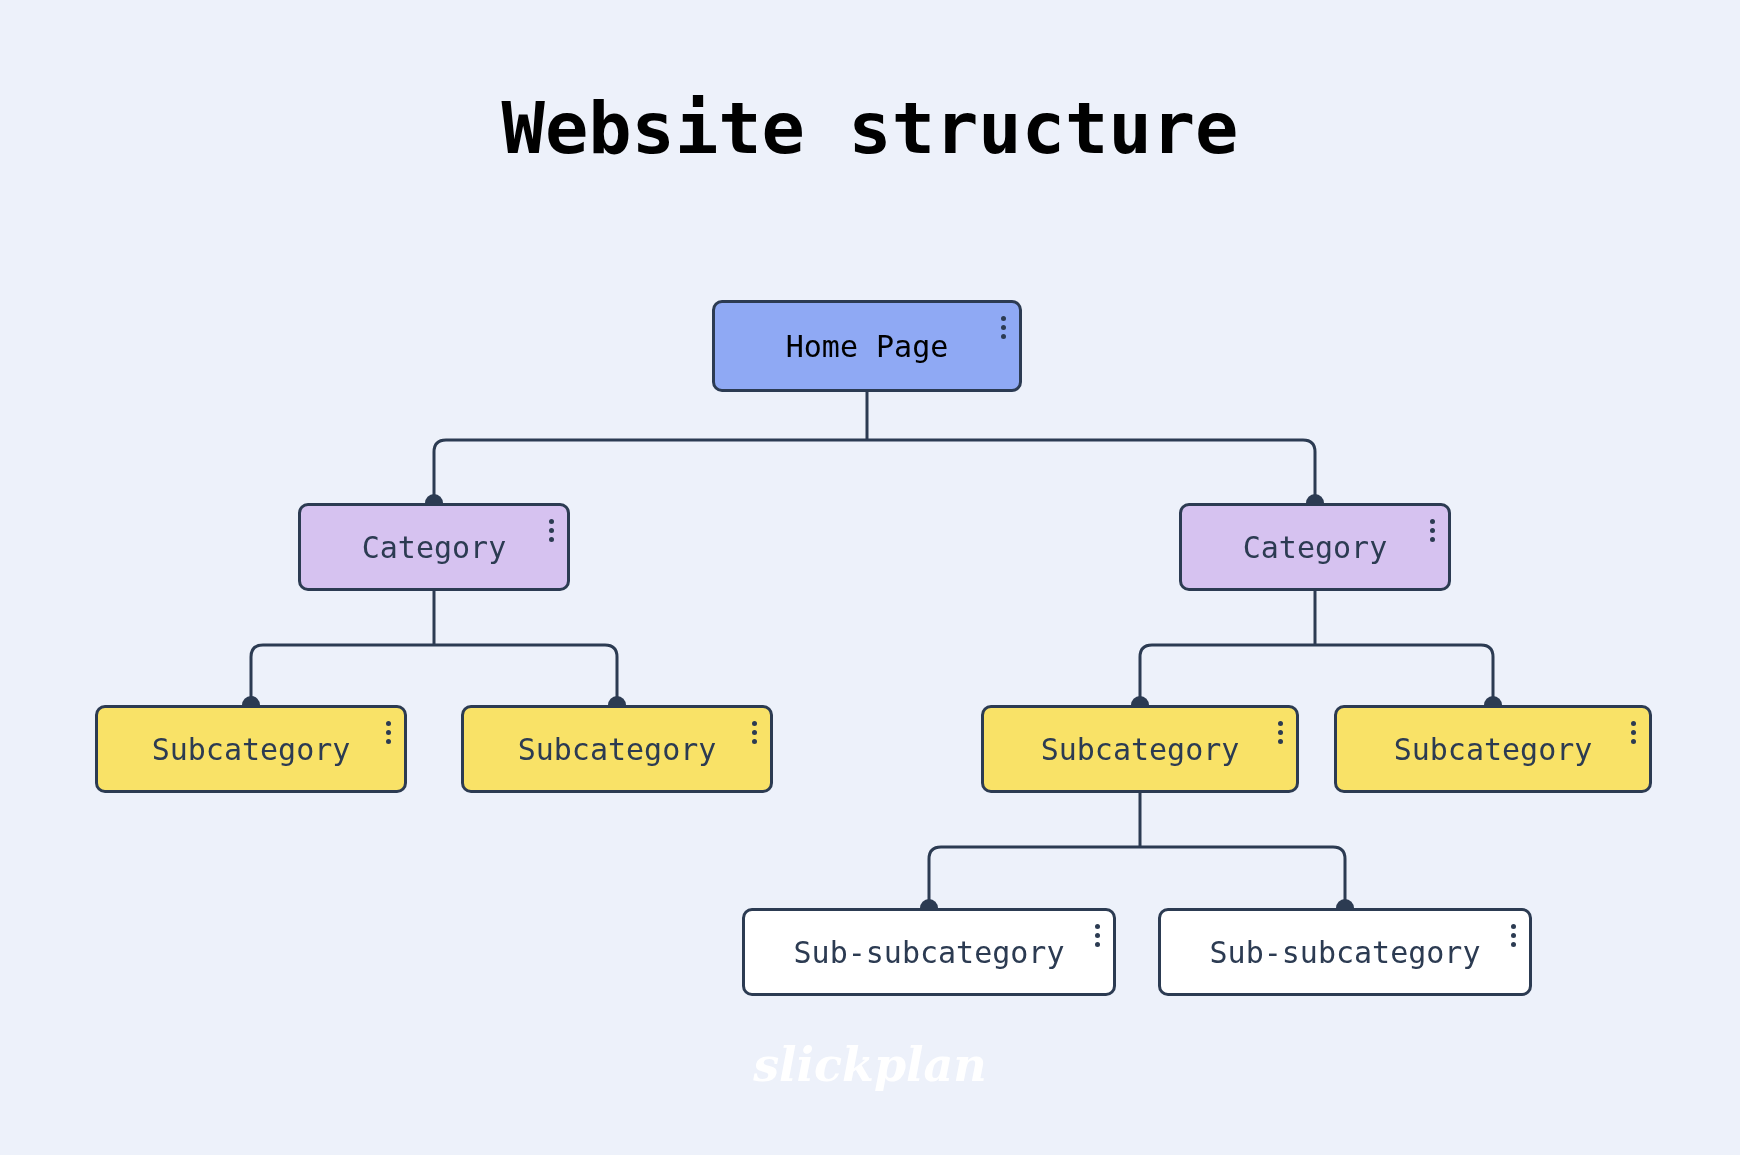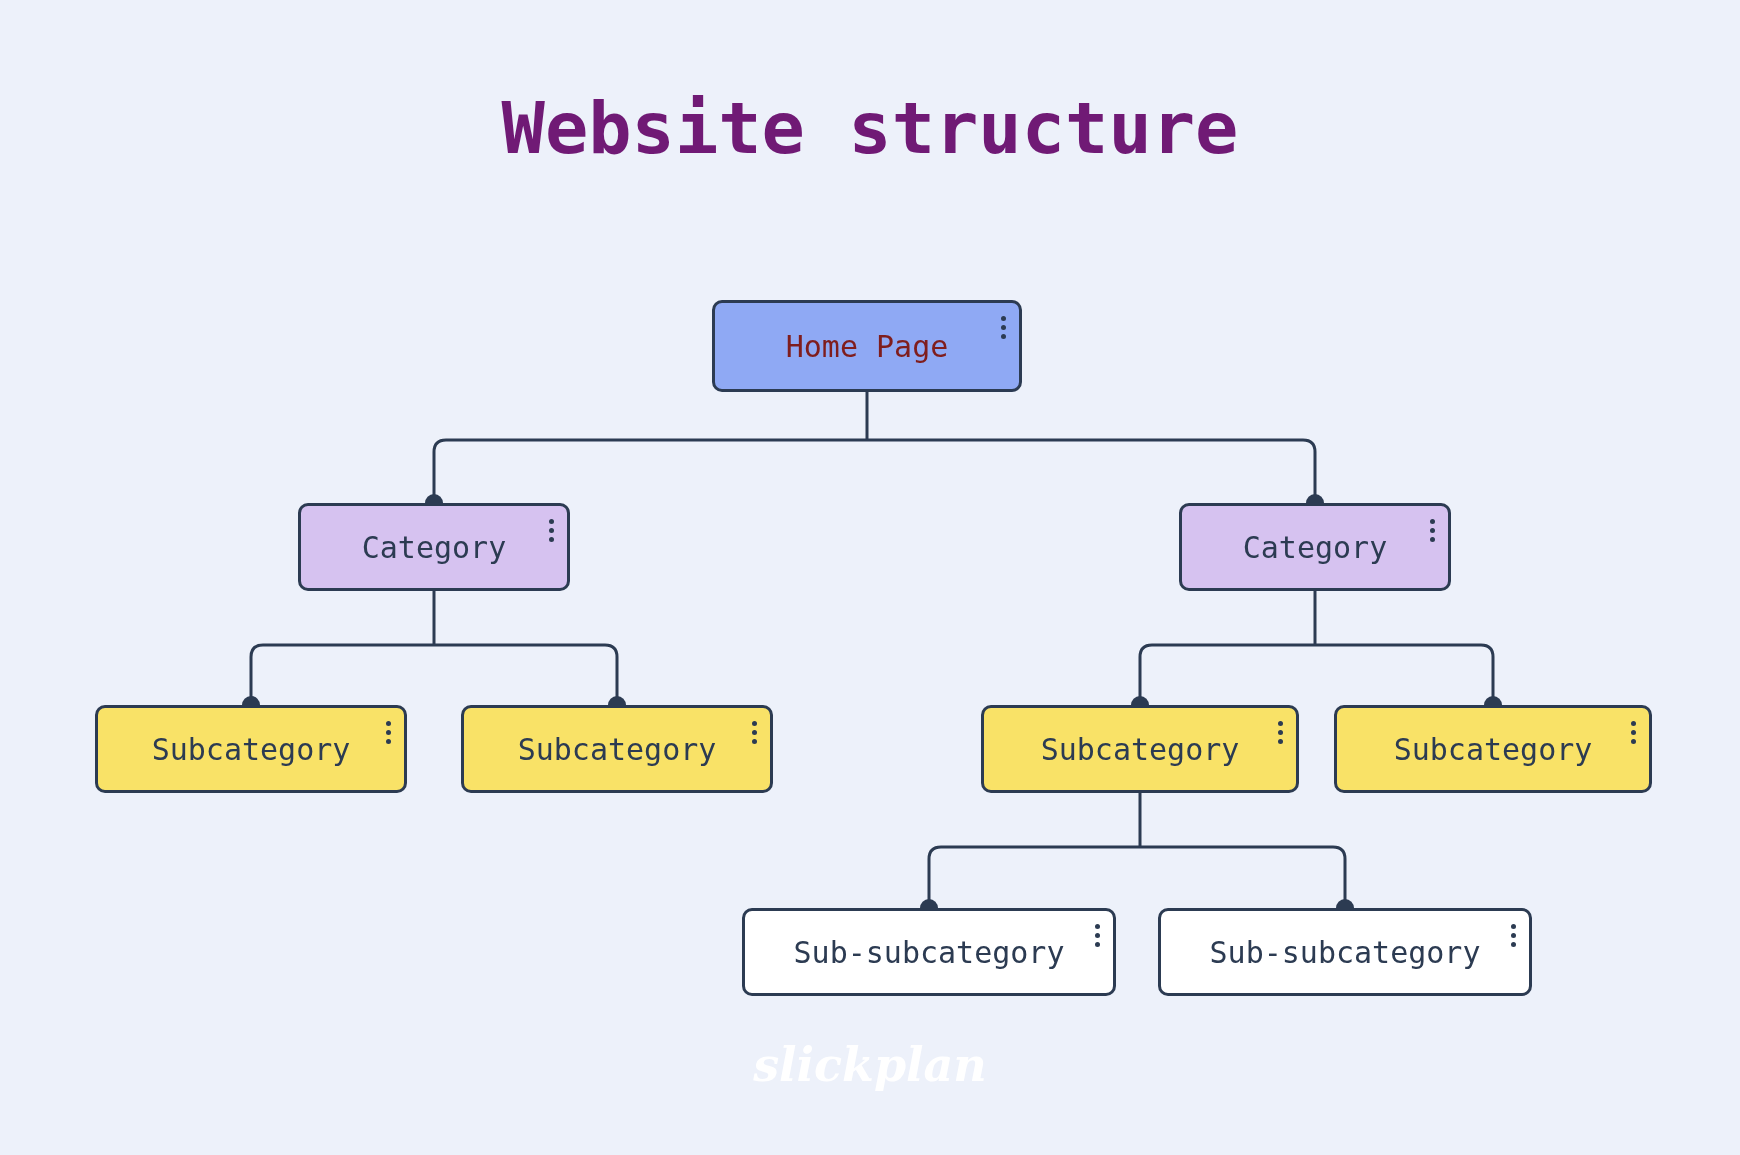--- a/index.html
+++ b/index.html
@@ -72,42 +72,42 @@
     font-style: italic;
     font-weight: bold;
     font-size: 46px;
     color: #ffffff;
   }
 </style>
 </head>
 <body>
 
 <div id="stage" style="background: rgb(237, 241, 250);">
-  <div id="diagram-title" style="color: #701a75;">Website structure</div>
+  <div id="diagram-title" style="color: #000000;">Website structure</div>
   <svg id="connectors" xmlns="http://www.w3.org/2000/svg" viewBox="0 0 1740 1155">
       <path d="M 867 392 V 440" fill="none" stroke="#2c3b52" stroke-width="3"></path>
       <path d="M 434 503 V 452 Q 434 440 446 440 H 1303 Q 1315 440 1315 452 V 503" fill="none" stroke="#2c3b52" stroke-width="3"></path>
       <circle cx="434" cy="503" r="9" fill="#2c3b52"></circle>
       <circle cx="1315" cy="503" r="9" fill="#2c3b52"></circle>
       <path d="M 434 591 V 645" fill="none" stroke="#2c3b52" stroke-width="3"></path>
       <path d="M 251 705 V 657 Q 251 645 263 645 H 605 Q 617 645 617 657 V 705" fill="none" stroke="#2c3b52" stroke-width="3"></path>
       <circle cx="251" cy="705" r="9" fill="#2c3b52"></circle>
       <circle cx="617" cy="705" r="9" fill="#2c3b52"></circle>
       <path d="M 1315 591 V 645" fill="none" stroke="#2c3b52" stroke-width="3"></path>
       <path d="M 1140 705 V 657 Q 1140 645 1152 645 H 1481 Q 1493 645 1493 657 V 705" fill="none" stroke="#2c3b52" stroke-width="3"></path>
       <circle cx="1140" cy="705" r="9" fill="#2c3b52"></circle>
       <circle cx="1493" cy="705" r="9" fill="#2c3b52"></circle>
       <path d="M 1140 793 V 847" fill="none" stroke="#2c3b52" stroke-width="3"></path>
       <path d="M 929 908 V 859 Q 929 847 941 847 H 1333 Q 1345 847 1345 859 V 908" fill="none" stroke="#2c3b52" stroke-width="3"></path>
       <circle cx="929" cy="908" r="9" fill="#2c3b52"></circle>
       <circle cx="1345" cy="908" r="9" fill="#2c3b52"></circle>
     </svg>
   <div id="nodes">
       <div class="node" style="left: 712px; top: 300px; width: 310px; height: 92px; background: rgb(143, 169, 244); border-color: rgb(44, 59, 82);">
-        <span class="label" style="color: #7f1d1d;">Home Page</span>
+        <span class="label" style="color: #000000;">Home Page</span>
         <span class="kebab">
           <i style="background: rgb(44, 59, 82);"></i>
           <i style="background: rgb(44, 59, 82);"></i>
           <i style="background: rgb(44, 59, 82);"></i>
         </span>
       </div>
       <div class="node" style="left: 298px; top: 503px; width: 272px; height: 88px; background: rgb(214, 194, 240); border-color: rgb(44, 59, 82);">
         <span class="label" style="color: rgb(44, 59, 82);">Category</span>
         <span class="kebab">
           <i style="background: rgb(44, 59, 82);"></i>

